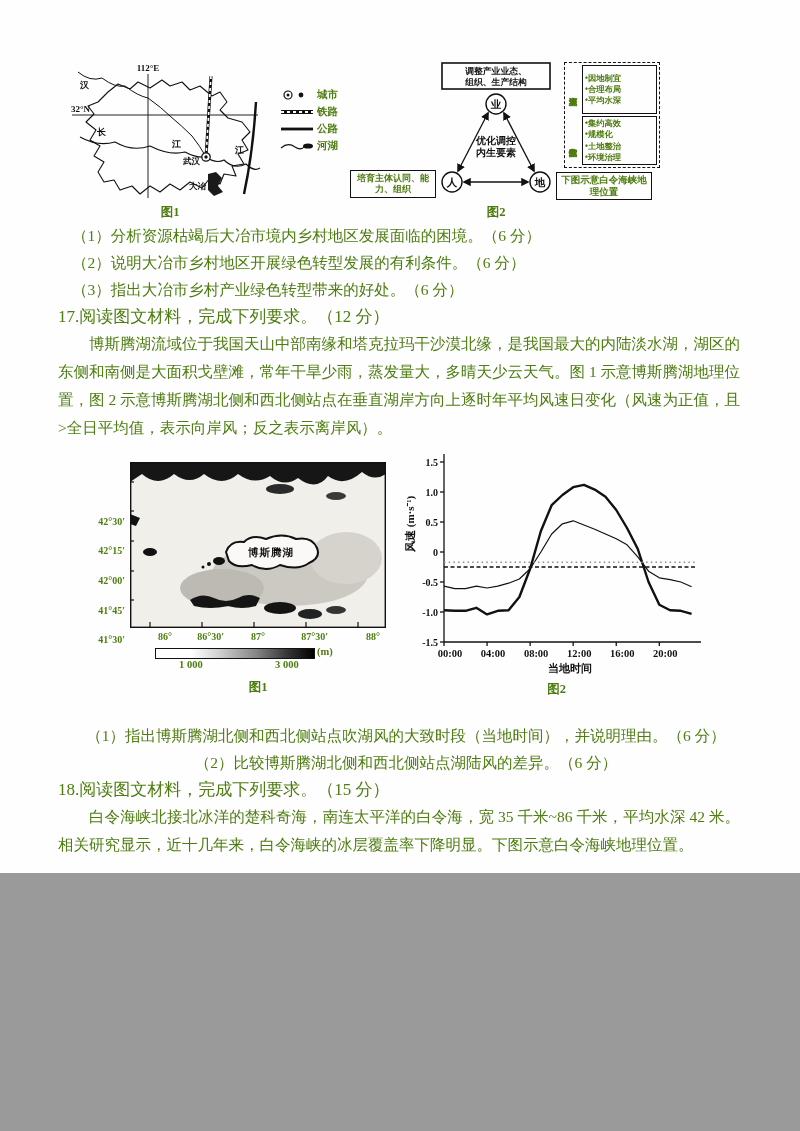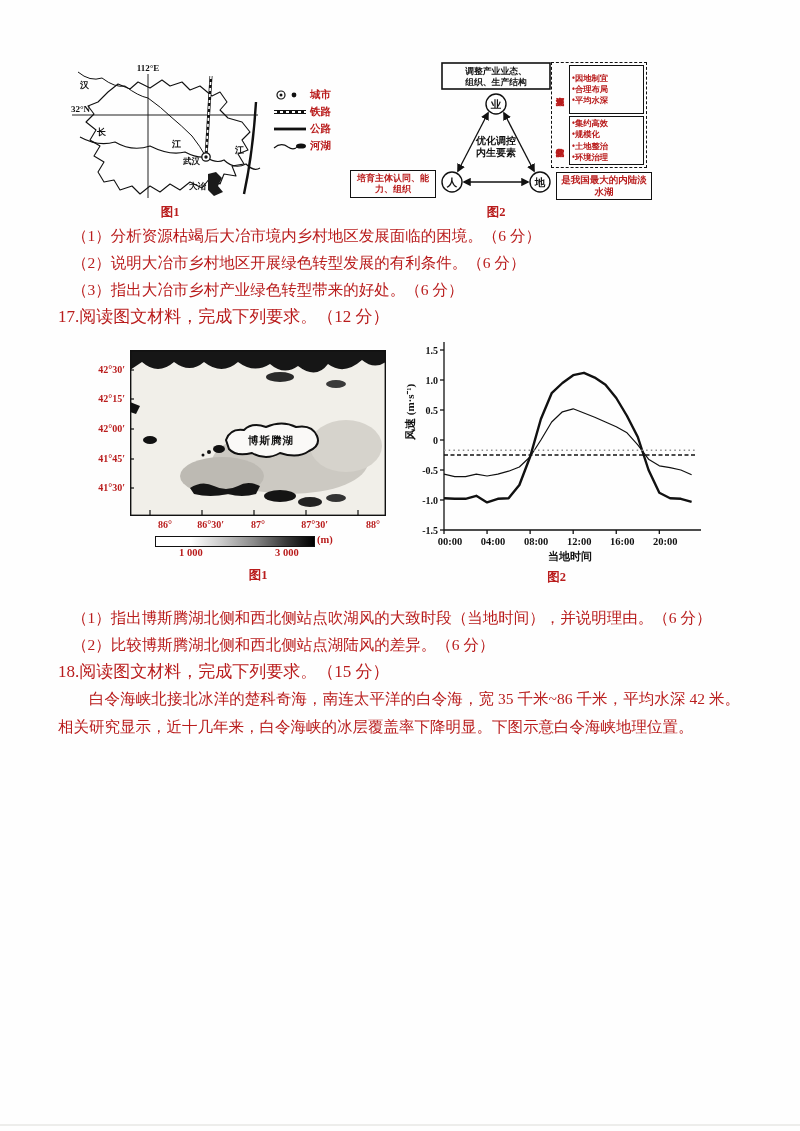--- a/index.html
+++ b/index.html
@@ -1,66 +1,66 @@
 <!DOCTYPE html>
 <html><head>
 <meta charset="utf-8">
 <style>
   html,body{margin:0;padding:0;background:#9a9a9a;}
-  .page{position:relative;width:800px;height:1131px;margin:0 auto;background:#fefefe;
-        font-family:"Liberation Serif","DejaVu Serif",serif;color:#b91c1c;
+  .page{position:relative;width:800px;height:873px;margin:0 auto;background:#fefefe;
+        font-family:"Liberation Serif","DejaVu Serif",serif;color:#4d7c0f;
         box-sizing:border-box;padding:62px 60px 0 58px;overflow:hidden;}
   .scan-line{position:absolute;left:0;right:0;top:1124px;height:2px;background:#ededeb;}
 
   
   .fig-row-1{display:flex;align-items:flex-start;height:160px;}
   .hubei-fig{position:relative;width:272px;height:158px;margin-left:12px;flex:none;}
   .hubei-map{position:absolute;left:0;top:0;}
   .map-lbl{font:9px "Liberation Serif",serif;fill:#111;font-weight:bold;}
   .map-lbl.small{font-size:8.5px;}
   .mid{text-anchor:middle;}
   .thin-ln{stroke:#222;stroke-width:1;}
-  .map-legend{position:absolute;left:203px;top:24px;width:70px;}
+  .map-legend{position:absolute;left:210px;top:24px;width:70px;}
   .map-legend .row{display:flex;align-items:center;height:17px;gap:3px;}
   .map-legend .lbl{font:bold 10.5px "Liberation Serif",serif;white-space:nowrap;}
   .fig-caption{position:absolute;font:bold 12.5px "Liberation Serif",serif;text-align:center;}
 
   
   .mech-fig{position:relative;width:302px;height:158px;margin-left:8px;flex:none;
             font-family:"Liberation Sans","DejaVu Sans",sans-serif;}
   .dash-panel{position:absolute;border:1.6px dashed #111;box-sizing:border-box;padding:2px;}
   .dash-panel.left{left:0;top:2;width:86px;height:102px;display:flex;flex-direction:column;justify-content:space-between;}
   .mech-row{display:flex;align-items:stretch;gap:2px;height:30px;}
   .vtag{writing-mode:vertical-rl;text-orientation:upright;font-weight:bold;font-size:8.5px;
         border:1px dashed #111;display:flex;align-items:center;justify-content:center;
         padding:0;width:13px;box-sizing:border-box;letter-spacing:0;}
   .vtag.noborder{border:none;}
   .solid-box{border:1.5px solid #111;box-sizing:border-box;display:flex;align-items:center;
              justify-content:center;text-align:center;font-weight:bold;font-size:8.5px;line-height:1.2;flex:1;}
   .bottom-box{position:absolute;border:1.8px solid #111;box-sizing:border-box;display:flex;
               align-items:center;justify-content:center;text-align:center;font-weight:bold;
               font-size:9px;line-height:1.25;padding:1px 2px;}
-  .dash-panel.right{left:201px;top:0;width:96px;height:106px;display:flex;flex-direction:column;justify-content:center;}
+  .dash-panel.right{left:214px;top:0;width:96px;height:106px;display:flex;flex-direction:column;justify-content:center;}
   .mech-row.tall{height:auto;flex:1;}
   .bullet-box{border:1.5px solid #111;box-sizing:border-box;font-weight:bold;font-size:8.3px;
               line-height:1.35;flex:1;padding:1px 2px;display:flex;flex-direction:column;justify-content:center;}
   .tri-svg{position:absolute;left:88px;top:0;}
   .tri-txt{font:bold 10px "Liberation Sans",sans-serif;fill:#111;text-anchor:middle;}
   .node-txt{font:bold 10.5px "Liberation Sans",sans-serif;fill:#111;text-anchor:middle;}
   .tri-box-txt{font:bold 8.8px "Liberation Sans",sans-serif;fill:#111;text-anchor:middle;}
 
   
   .qline{font-size:15.5px;line-height:27px;padding-left:14px;}
   .qheader{font-size:17px;line-height:27px;}
   .para{font-size:15.5px;line-height:28px;text-indent:2em;text-align:justify;}
 
   
   .fig-row-2{display:flex;align-items:flex-start;height:262px;margin-top:6px;}
   .bosten-fig{position:relative;width:315px;height:256px;margin-left:25px;flex:none;}
-  .lat-lbl{position:absolute;left:0;width:42px;text-align:right;font:bold 10px "Liberation Serif",serif;}
+  .lat-lbl{position:absolute;left:0;width:42px;text-align:right;font:bold 10px "Liberation Serif",serif;margin-top:40px;}
   .lon-lbl{position:absolute;top:183px;width:44px;text-align:right;font:bold 10px "Liberation Serif",serif;}
   .bosten-map{position:absolute;left:47px;top:14px;}
   .scalebar{position:absolute;left:72px;top:200px;width:158px;height:9px;border:1px solid #111;
             background:linear-gradient(90deg,#ffffff 0%,#ffffff 22%,#cfcfcf 40%,#8a8a8a 62%,#3a3a3a 82%,#000 100%);}
   .scale-lbl{position:absolute;font:bold 10.5px "Liberation Serif",serif;}
   .lake-lbl{font:bold 10.5px "Liberation Serif",serif;fill:#111;text-anchor:middle;letter-spacing:1px;}
 
   
   .wind-fig{position:relative;width:307px;height:256px;margin-left:6px;flex:none;}
   .ax{stroke:#111;stroke-width:1.3;}
@@ -187,33 +187,34 @@
           <span class="vtag noborder">空间载体</span>
           <div class="bullet-box">
             <div>•集约高效</div>
             <div>•规模化</div>
             <div>•土地整治</div>
             <div>•环境治理</div>
           </div>
         </div>
       </div>
 
-      <div class="bottom-box" style="left:206px;top:110px;width:96px;height:28px;font-size:9.5px;">是我国最大的内陆淡水湖</div>
+      <div class="bottom-box" style="left:206px;top:110px;width:96px;height:28px;font-size:9.5px;">下图示意白令海峡地理位置</div>
 
       <div class="fig-caption" style="left:88px;top:142px;width:116px;">图2</div>
     </div>
   </div>
 
   <div>
     <div class="qline">（1）分析资源枯竭后大冶市境内乡村地区发展面临的困境。（6 分）</div>
     <div class="qline">（2）说明大冶市乡村地区开展绿色转型发展的有利条件。（6 分）</div>
     <div class="qline">（3）指出大冶市乡村产业绿色转型带来的好处。（6 分）</div>
   </div>
 
   <div class="qheader">17.阅读图文材料，完成下列要求。（12 分）</div>
+  <div class="para">博斯腾湖流域位于我国天山中部南缘和塔克拉玛干沙漠北缘，是我国最大的内陆淡水湖，湖区的东侧和南侧是大面积戈壁滩，常年干旱少雨，蒸发量大，多晴天少云天气。图 1 示意博斯腾湖地理位置，图 2 示意博斯腾湖北侧和西北侧站点在垂直湖岸方向上逐时年平均风速日变化（风速为正值，且&gt;全日平均值，表示向岸风；反之表示离岸风）。</div>
 
   <div class="fig-row-2">
 
     <div class="bosten-fig">
       <div class="lat-lbl" style="top:28px;">42°30′</div>
       <div class="lat-lbl" style="top:57px;">42°15′</div>
       <div class="lat-lbl" style="top:87px;">42°00′</div>
       <div class="lat-lbl" style="top:117px;">41°45′</div>
       <div class="lat-lbl" style="top:146px;">41°30′</div>
 
@@ -299,21 +300,21 @@
           <polyline points="40,138.2 50.765957446808514,140.59999999999997 61.53191489361702,140.59999999999997 72.29787234042553,138.2 83.06382978723404,140 93.82978723404256,138.2 104.59574468085107,135.2 115.36170212765957,131 126.12765957446808,120.8 136.8936170212766,104 147.6595744680851,86 158.4255319148936,75.80000000000001 169.19148936170214,72.80000000000001 179.95744680851064,77 190.72340425531914,81.2 201.48936170212767,86 212.25531914893617,90.8 223.0212765957447,96.8 233.7872340425532,108.80000000000001 244.5531914893617,123.2 255.31914893617022,129.8 266.0851063829787,131.60000000000002 276.8510638297872,134 287.6170212765958,138.8" class="ln thin"></polyline>
           <line x1="40" y1="119" x2="293" y2="119" class="ln dashed"></line>
           <line x1="40" y1="114.19999999999999" x2="293" y2="114.19999999999999" class="ln dotted"></line>
         </svg>
 
 
       <div class="fig-caption" style="left:0;top:233px;width:305px;">图2</div>
     </div>
   </div>
 
-  <div style="margin-top:6px;">
+  <div style="margin-top:12px;text-align:center;">
     <div class="qline">（1）指出博斯腾湖北侧和西北侧站点吹湖风的大致时段（当地时间），并说明理由。（6 分）</div>
     <div class="qline">（2）比较博斯腾湖北侧和西北侧站点湖陆风的差异。（6 分）</div>
   </div>
 
   <div class="qheader">18.阅读图文材料，完成下列要求。（15 分）</div>
   <div class="para">白令海峡北接北冰洋的楚科奇海，南连太平洋的白令海，宽 35 千米~86 千米，平均水深 42 米。相关研究显示，近十几年来，白令海峡的冰层覆盖率下降明显。下图示意白令海峡地理位置。</div>
 
   <div class="scan-line"></div>
 </div>
 

